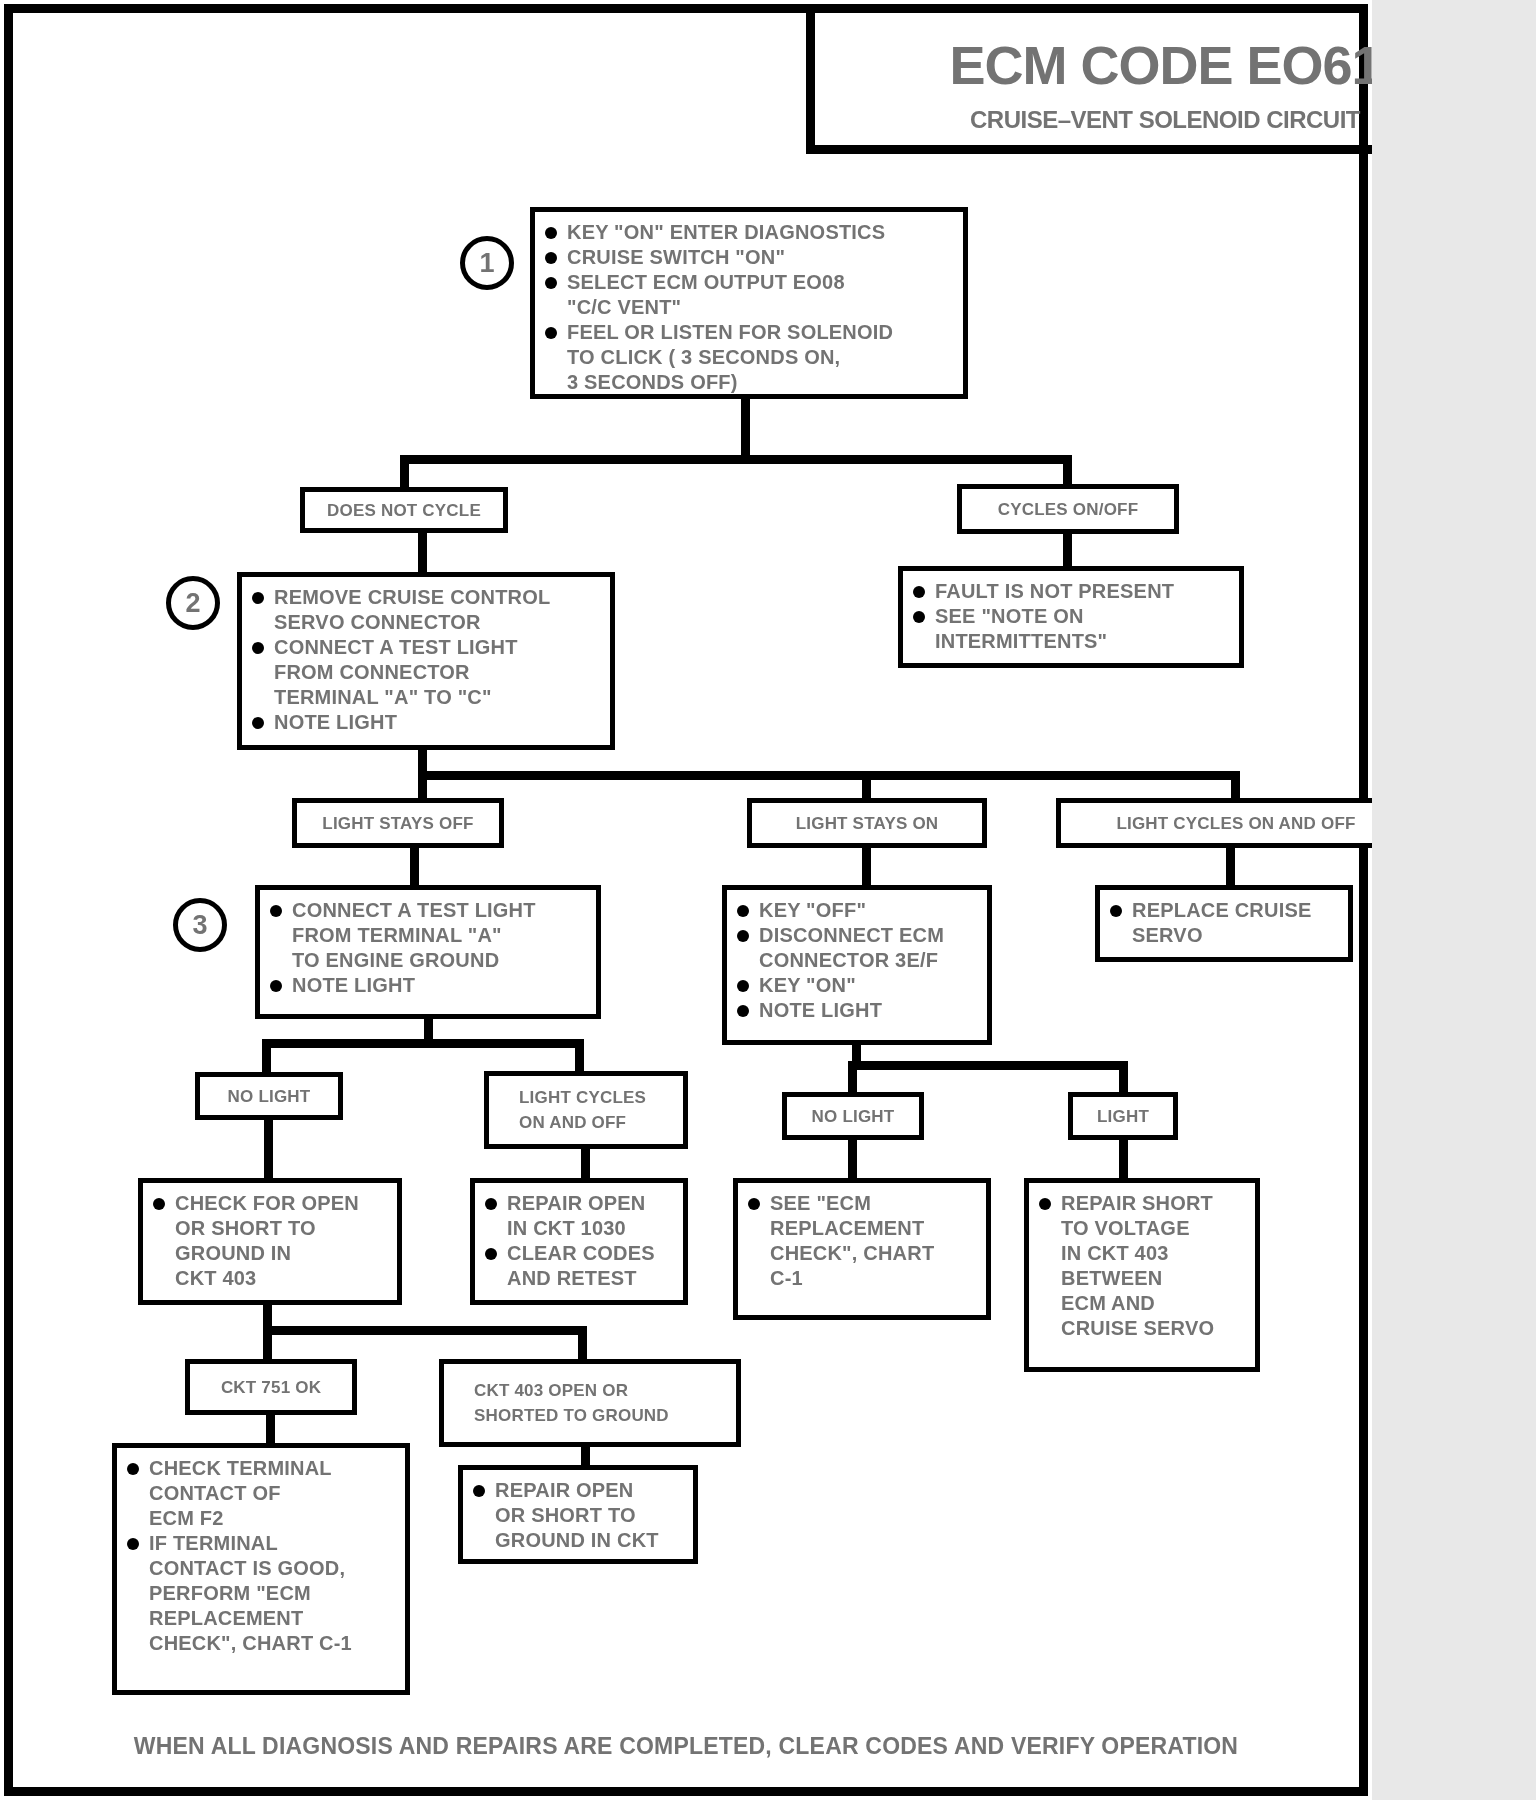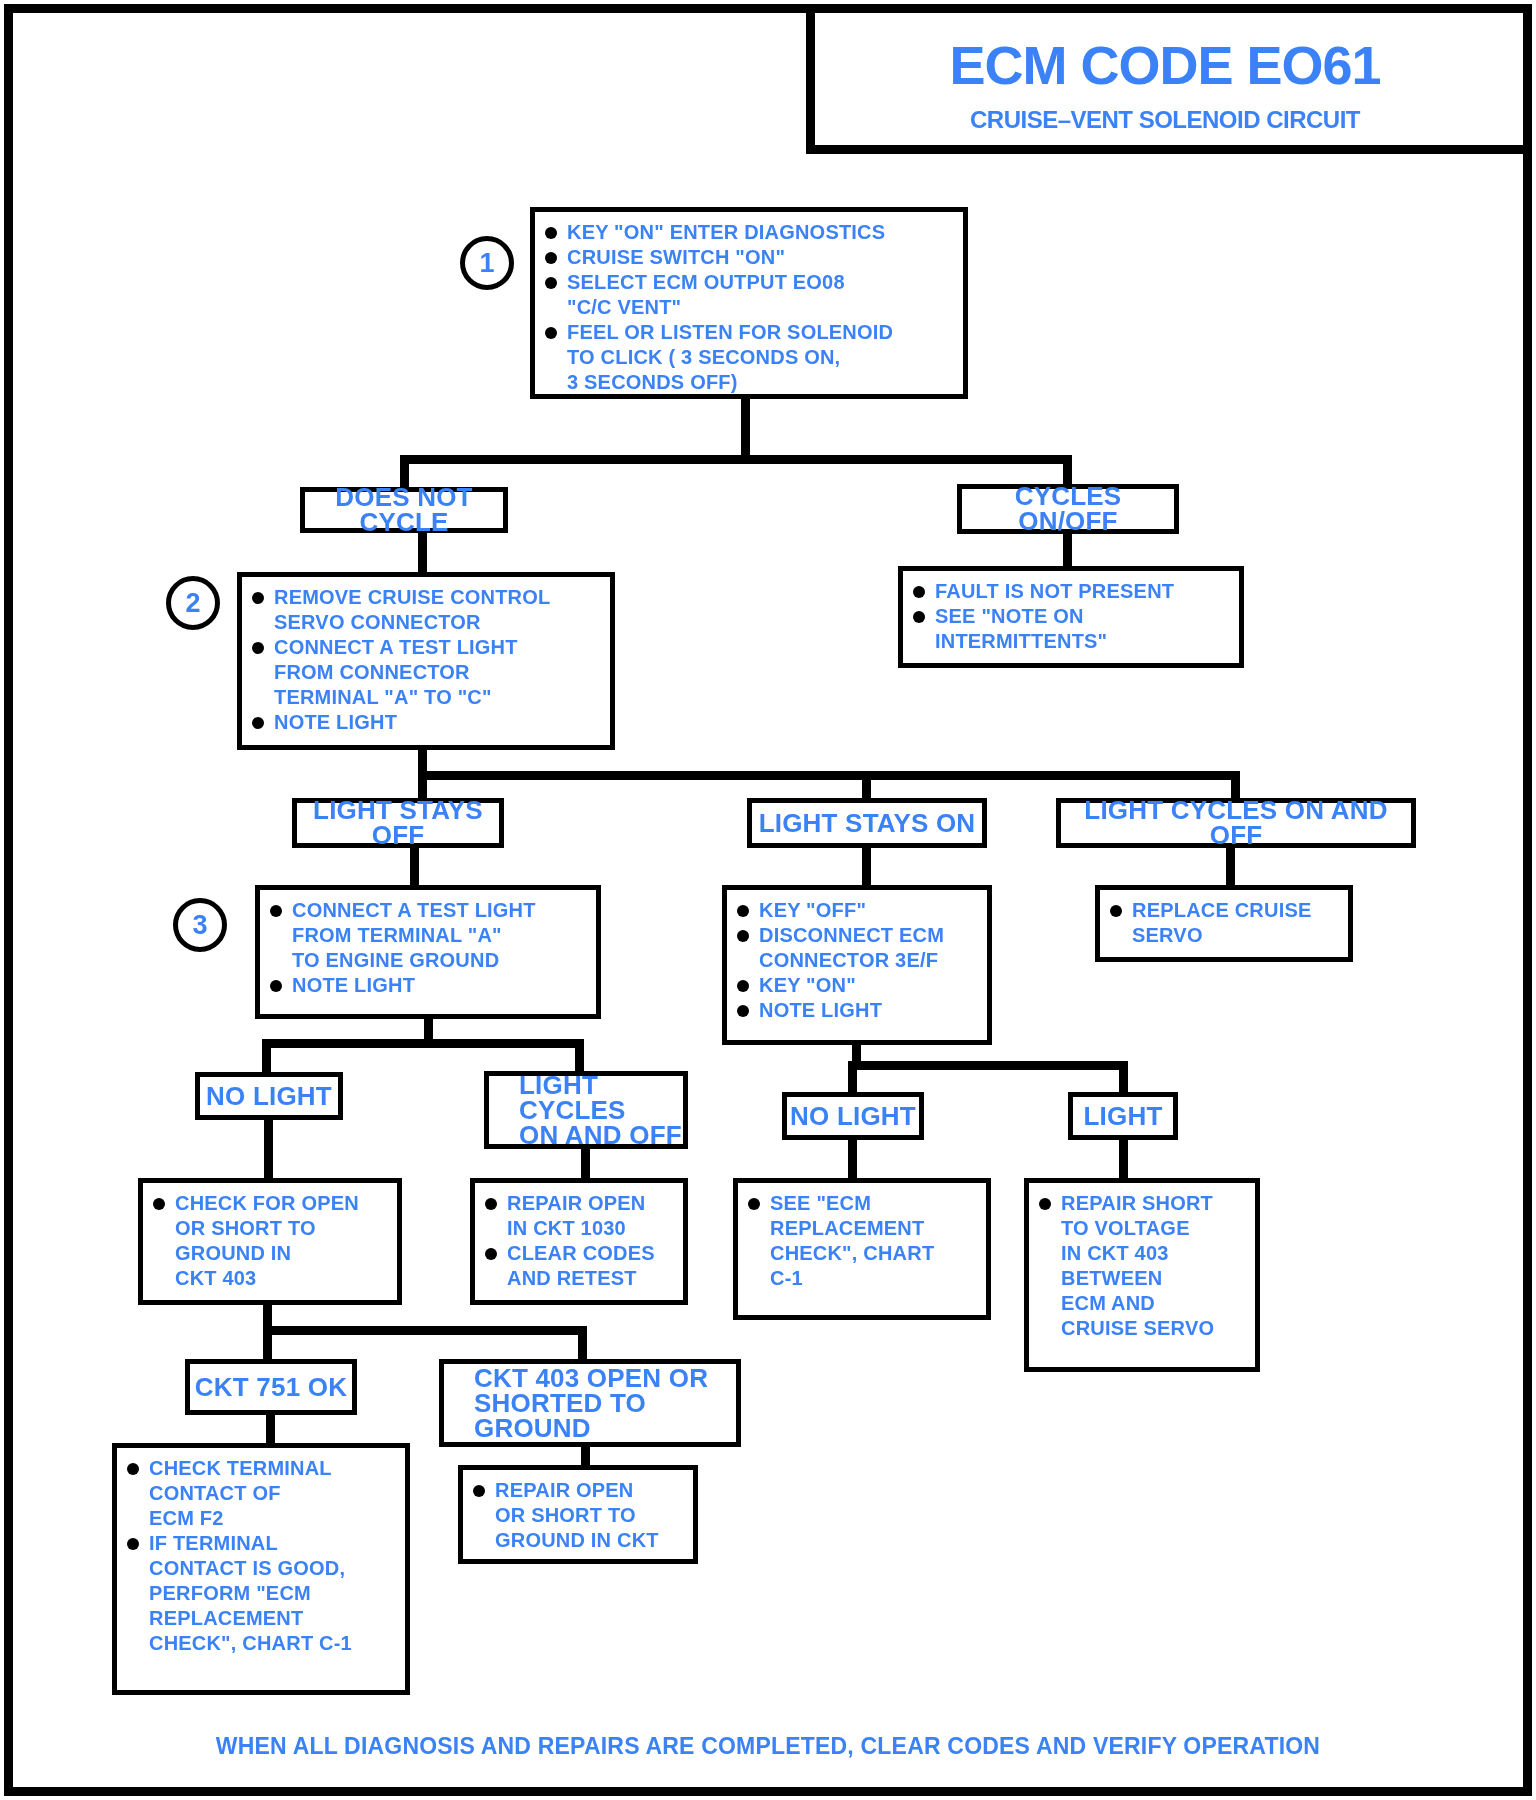--- a/index.html
+++ b/index.html
@@ -1,18 +1,18 @@
 <!DOCTYPE html>
 <html><head>
 <meta charset="utf-8">
 <style>
   html,body { margin:0; padding:0; background:#e8e8e8; }
   .page {
-    position:relative; width:1536px; height:1800px; background:#ffffff;
-    font-family:"Liberation Sans", sans-serif; font-weight:700; color:#3b82f6;
+    position:relative; width:1372px; height:1800px; background:#ffffff;
+    font-family:"Liberation Sans", sans-serif; font-weight:700; color:#737373;
     overflow:hidden;
   }
   .page-frame { position:absolute; inset:4px; border:9px solid #000; }
   .tline { position:absolute; background:#000; }
   .page-title {
     position:absolute; left:815px; top:36px; width:700px; text-align:center;
     font-size:54px; letter-spacing:-1px; line-height:58px;
   }
   .page-subtitle {
     position:absolute; left:815px; top:100px; width:700px; text-align:center;
@@ -21,21 +21,21 @@
   .pbox {
     position:absolute; border:5px solid #000; background:#fff;
     padding:8px 10px; box-sizing:border-box;
   }
   .bullet { display:flex; gap:10px; font-size:20px; line-height:25px; }
   .dot { width:12px; height:12px; border-radius:50%; background:#000; flex:0 0 12px; margin-top:7px; }
   .btxt { white-space:pre-line; letter-spacing:0.2px; }
   .lbox {
     position:absolute; border:5px solid #000; background:#fff; box-sizing:border-box;
     display:flex; align-items:center; justify-content:center; text-align:center;
-    font-size:26px; line-height:25px; white-space:pre-line; letter-spacing:0.2px;
+    font-size:17px; line-height:25px; white-space:pre-line; letter-spacing:0.2px;
   }
   .lbox-left { justify-content:flex-start; text-align:left; padding-left:30px; }
   .circle {
     position:absolute; width:54px; height:54px; border:5px solid #000; border-radius:50%;
     background:#fff; box-sizing:border-box; display:flex; align-items:center; justify-content:center;
     font-size:27px;
   }
   .cline { position:absolute; background:#000; }
   .footer {
     position:absolute; left:0; top:1733px; width:100%; text-align:center;

